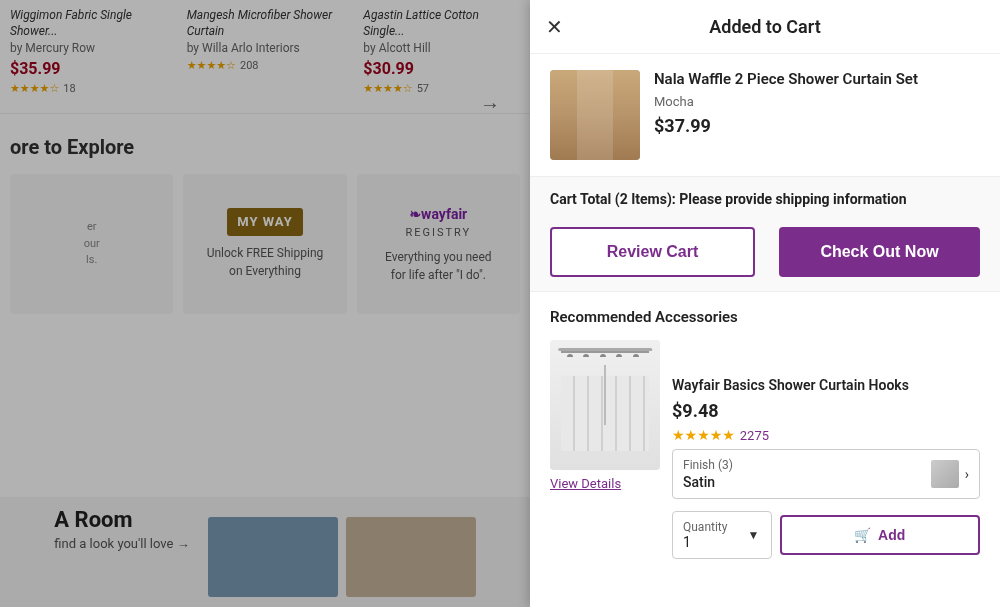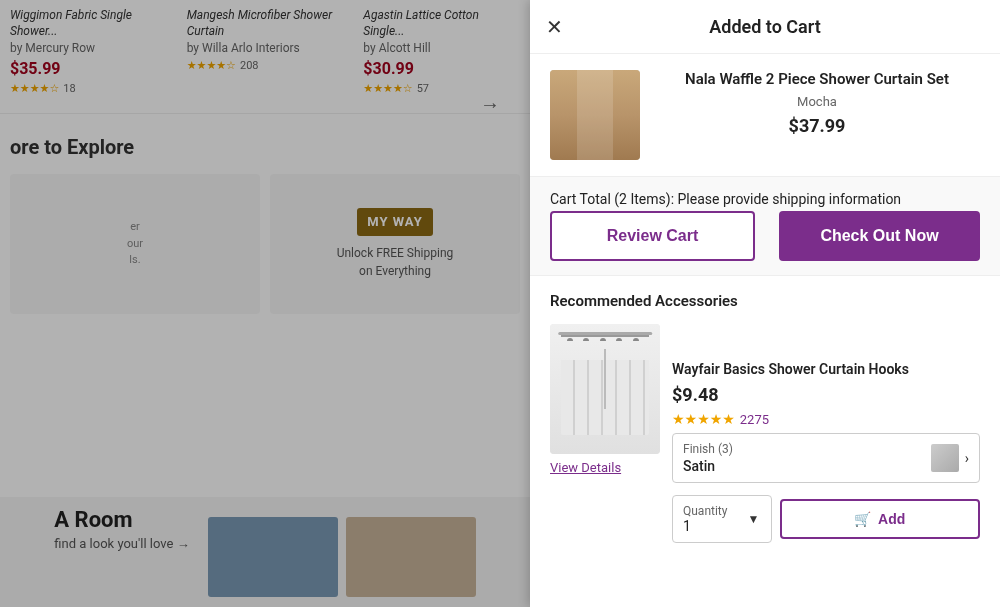--- a/index.html
+++ b/index.html
@@ -257,21 +257,20 @@
       position: absolute;
       left: 30%;
       top: 0;
       width: 40%;
       height: 100%;
       background: rgba(255,255,255,0.15);
     }
 
     .cart-item-details {
       flex: 1;
-      text-align: center;
     }
 
     .cart-item-name {
       font-size: 15px;
       font-weight: 600;
       color: #222;
       line-height: 1.3;
       margin-bottom: 4px;
     }
 
@@ -288,23 +287,23 @@
     }
 
     .cart-total-bar {
       padding: 14px 20px;
       background: #f9f9f9;
       border-bottom: 1px solid #eee;
     }
 
     .cart-total-text {
       font-size: 14px;
-      font-weight: 400;
-      color: #222;
-      margin-bottom: 4px;
+      font-weight: 700;
+      color: #222;
+      margin-bottom: 20px;
     }
 
     .cart-actions {
       display: flex;
       gap: 24px;
     }
 
     .btn-review-cart {
       flex: 1;
       padding: 14px;
@@ -564,20 +563,27 @@
     <div class="explore-title">ore to Explore</div>
     <div class="explore-cards">
 
       <div class="explore-card">
         <div style="font-size:11px; color:#888;">er<br>our<br>ls.</div>
       </div>
       <div class="explore-card">
         <div class="my-way-badge">MY WAY</div>
         <div style="font-size:12px; color:#555;">Unlock FREE Shipping</div>
         <div style="font-size:12px; color:#555;">on Everything</div>
+      </div>
+      <div class="explore-card">
+        <div class="wayfair-registry-logo">
+          ❧wayfair<span>REGISTRY</span>
+        </div>
+        <div style="font-size:12px; color:#555;">Everything you need</div>
+        <div style="font-size:12px; color:#555;">for life after "I do".</div>
       </div>
     </div>
   </div>
 
   <div class="room-section">
     <div style="display:flex; gap:18px; align-items:flex-start;justify-content:center;">
       <div>
         <div class="room-title">A Room</div>
         <div class="room-subtitle">find a look you'll love →</div>
       </div>

